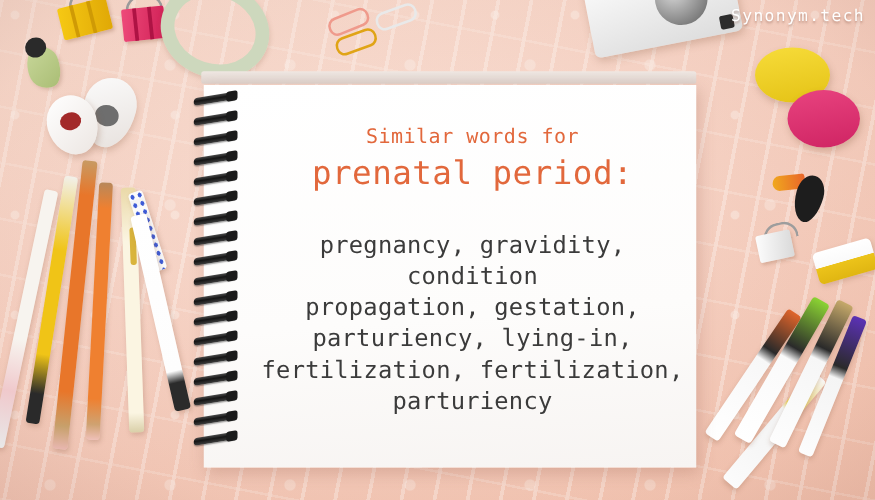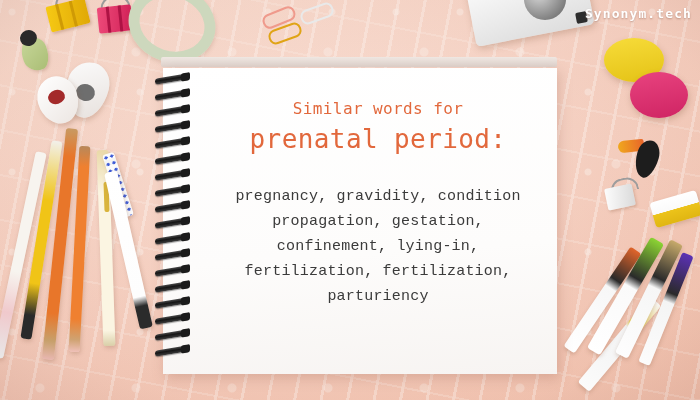--- a/index.html
+++ b/index.html
@@ -113,36 +113,34 @@
   .title-line2 {
     color: #e2683c;
     font-size: 26px;
     letter-spacing: .4px;
     line-height: 30px;
     margin-top: 2px;
   }
   .word-list {
     margin-top: 30px;
     color: #3b3b3b;
-    font-size: 15px;
+    font-size: 19px;
     line-height: 25px;
     letter-spacing: .2px;
-    font-family: Liberation Mono, monospace;
   }
 
   
   .watermark {
     position: absolute;
     right: 8px;
     top: 6px;
     color: #ffffff;
     font-size: 13px;
     letter-spacing: 1.1px;
     text-shadow: 0 1px 2px rgba(120,70,55,.45);
-    font-weight: bold;
   }
 
   
   .prop { position: absolute; }
 
   
   .clip-yellow {
     left: 48px; top: 2px; width: 40px; height: 26px;
     background: linear-gradient(100deg, #f6c914, #e0a806);
     border-radius: 2px;
@@ -425,21 +423,21 @@
 
   <div class="notebook">
     <div class="nb-under"></div>
     <div class="nb-page">
       <div class="note-text">
         <div class="title-line1">Similar words for</div>
         <div class="title-line2">prenatal period:</div>
         <div class="word-list">
           <div>pregnancy, gravidity, condition</div>
           <div>propagation, gestation,</div>
-          <div>confinement, lying-in,</div>
+          <div>parturiency, lying-in,</div>
           <div>fertilization, fertilization,</div>
           <div>parturiency</div>
         </div>
       </div>
     </div>
     <div class="spiral">
         <div class="ring" style="top: 0px;"></div>
         <div class="ring" style="top: 16px;"></div>
         <div class="ring" style="top: 32px;"></div>
         <div class="ring" style="top: 48px;"></div>

